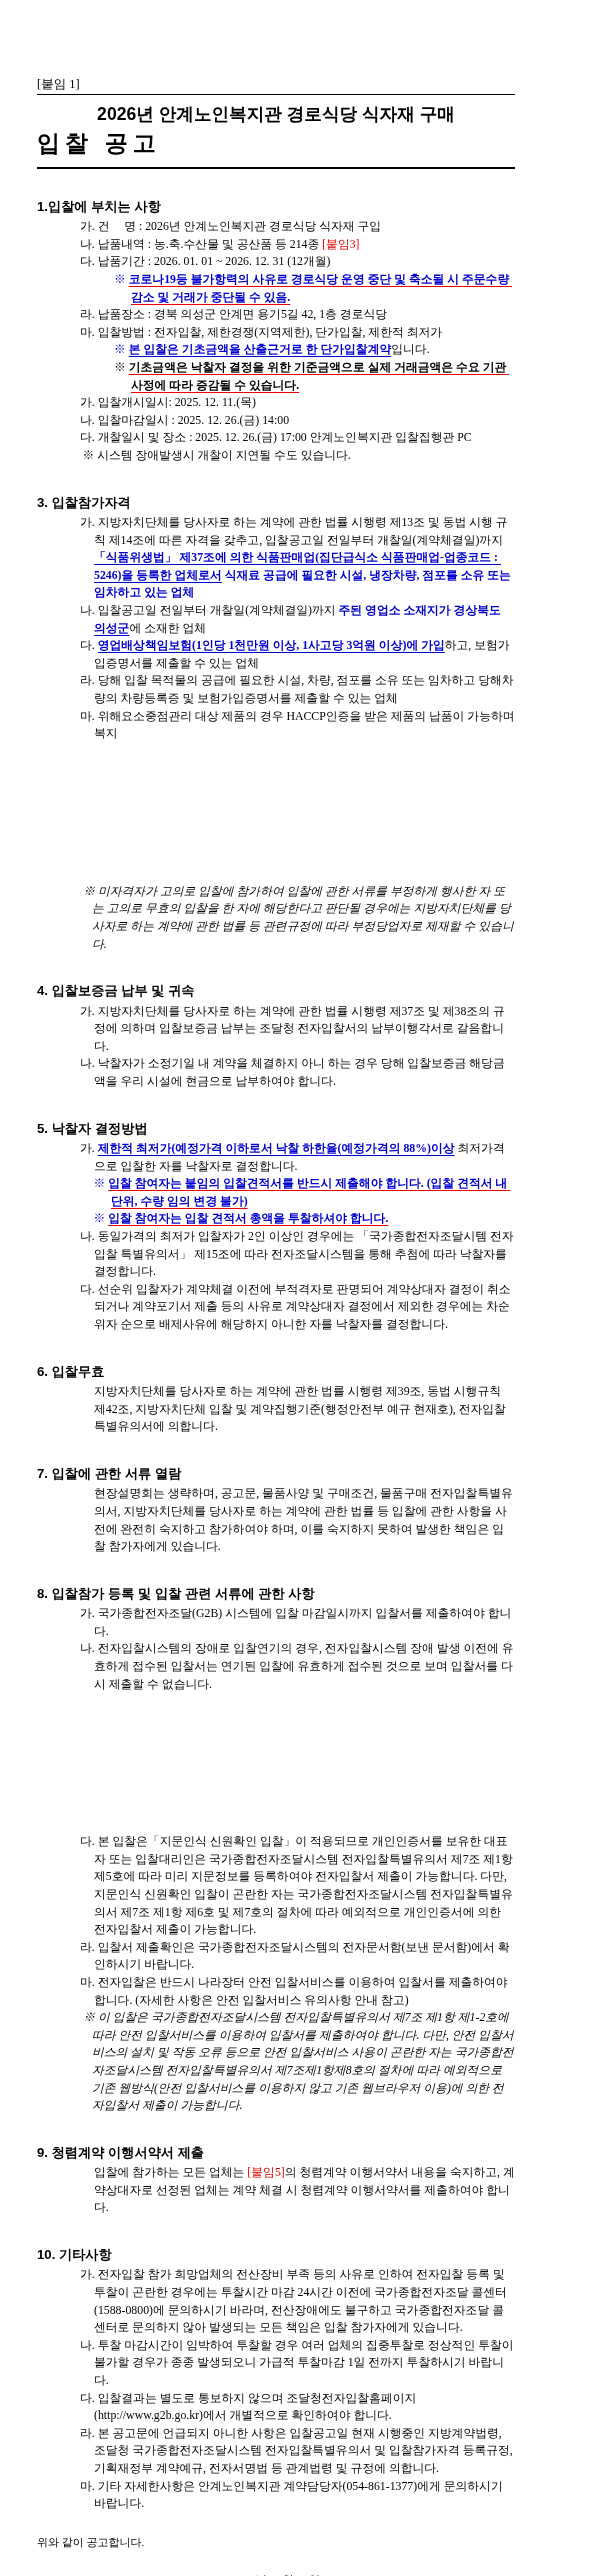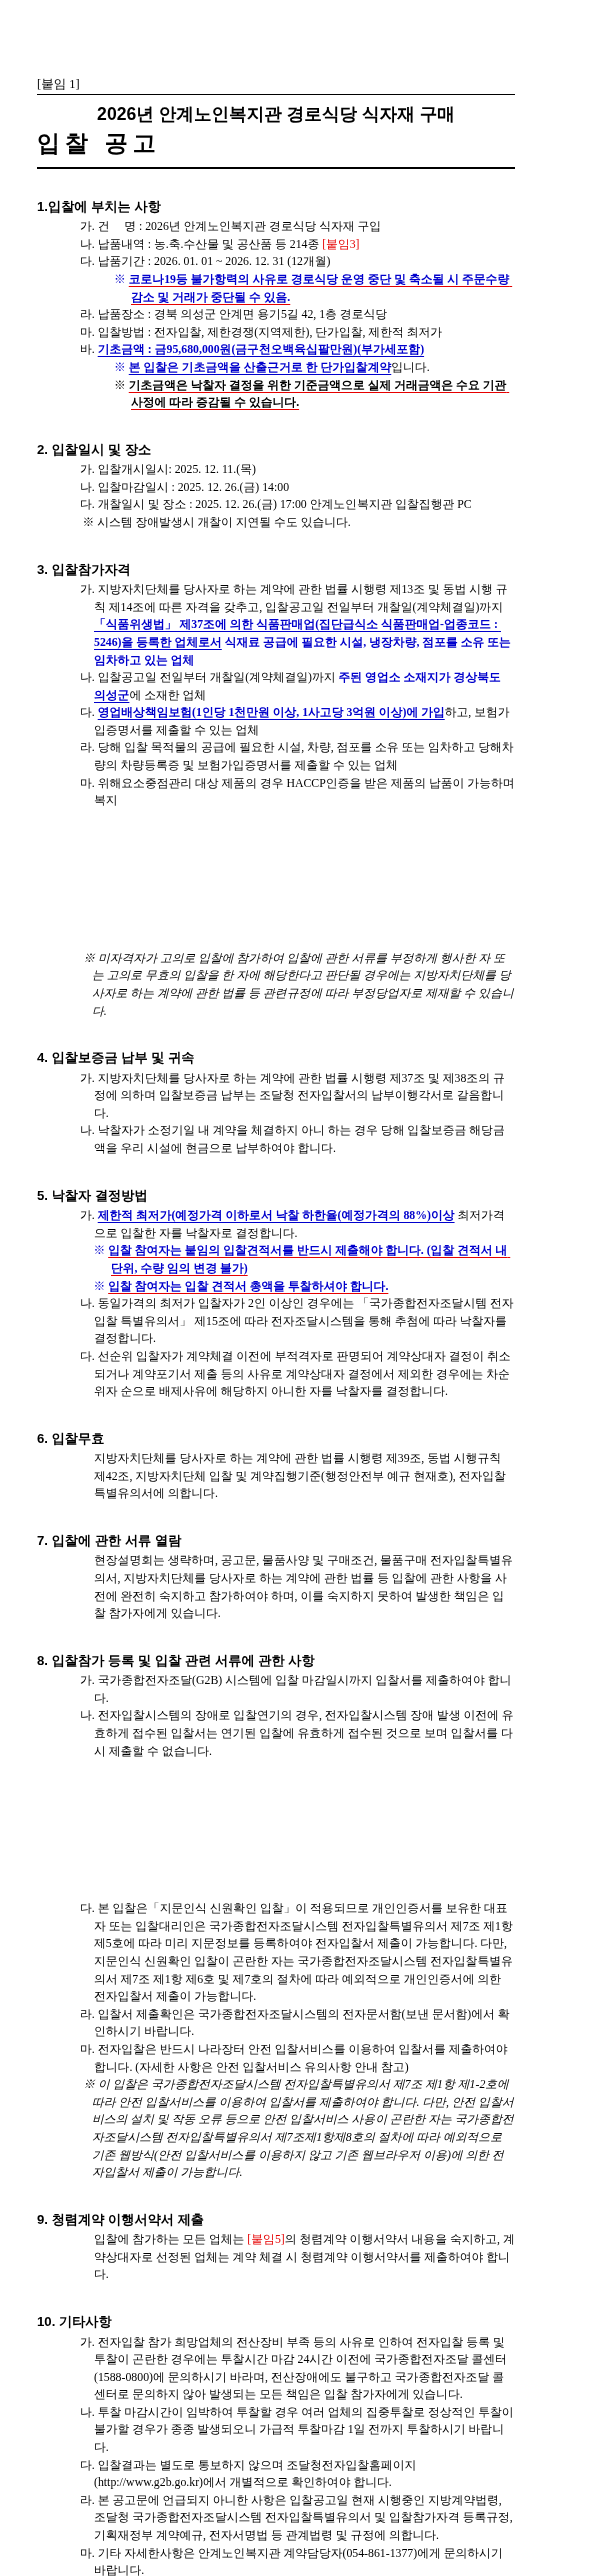--- a/index.html
+++ b/index.html
@@ -65,24 +65,22 @@
   <hr class="rule-thick">
 
   <div id="content">
       <div class="h">1.입찰에 부치는 사항</div>
       <div class="blk item"><span class="lbl">가. </span><span class="seg">건     명 : 2026년 안계노인복지관 경로식당 식자재 구입</span></div>
       <div class="blk item"><span class="lbl">나. </span><span class="seg">납품내역 : 농.축.수산물 및 공산품 등 214종 </span><span class="seg c-red">[붙임3]</span></div>
       <div class="blk item"><span class="lbl">다. </span><span class="seg">납품기간 : 2026. 01. 01 ~ 2026. 12. 31 (12개월)</span></div>
       <div class="blk note-deep"><span class="lbl c-blue">※ </span><span class="seg c-blue bold u-red">코로나19등 불가항력의 사유로 경로식당 운영 중단 및 축소될 시 주문수량 감소 및 거래가 중단될 수 있음.</span></div>
       <div class="blk item"><span class="lbl">라. </span><span class="seg">납품장소 : 경북 의성군 안계면 용기5길 42, 1층 경로식당</span></div>
       <div class="blk item"><span class="lbl">마. </span><span class="seg">입찰방법 : 전자입찰, 제한경쟁(지역제한), 단가입찰, 제한적 최저가</span></div>
-      <div class="blk item"><span class="lbl">바. </span><span class="seg c-blue bold u-blue">기초금액 : 금95,680,000원(금구천오백육십팔만원)(부가세포함)</span></div>
       <div class="blk note-deep"><span class="lbl c-blue">※ </span><span class="seg c-blue bold u-blue">본 입찰은 기초금액을 산출근거로 한 단가입찰계약</span><span class="seg">입니다.</span></div>
       <div class="blk note-deep"><span class="lbl">※ </span><span class="seg bold u-red">기초금액은 낙찰자 결정을 위한 기준금액으로 실제 거래금액은 수요 기관 사정에 따라 증감될 수 있습니다.</span></div>
-      <div class="h">2. 입찰일시 및 장소</div>
       <div class="blk item"><span class="lbl">가. </span><span class="seg">입찰개시일시: 2025. 12. 11.(목)</span></div>
       <div class="blk item"><span class="lbl">나. </span><span class="seg">입찰마감일시 : 2025. 12. 26.(금) 14:00</span></div>
       <div class="blk item"><span class="lbl">다. </span><span class="seg">개찰일시 및 장소 : 2025. 12. 26.(금) 17:00 안계노인복지관 입찰집행관 PC</span></div>
       <div class="blk note-item"><span class="lbl">※ </span><span class="seg">시스템 장애발생시 개찰이 지연될 수도 있습니다.</span></div>
       <div class="h">3. 입찰참가자격</div>
       <div class="blk item"><span class="lbl">가. </span><span class="seg">지방자치단체를 당사자로 하는 계약에 관한 법률 시행령 제13조 및 동법 시행 규칙 제14조에 따른 자격을 갖추고, 입찰공고일 전일부터 개찰일(계약체결일)까지</span><span class="seg c-blue bold u-blue">「식품위생법」 제37조에 의한 식품판매업(집단급식소 식품판매업-업종코드 : 5246)을 등록한 업체로서</span><span class="seg c-blue bold"> 식재료 공급에 필요한 시설, 냉장차량, 점포를 소유 또는 임차하고 있는 업체</span></div>
       <div class="blk item"><span class="lbl">나. </span><span class="seg">입찰공고일 전일부터 개찰일(계약체결일)까지 </span><span class="seg c-blue bold">주된 영업소 소재지가 경상북도 </span><span class="seg c-blue bold u-blue">의성군</span><span class="seg">에 소재한 업체</span></div>
       <div class="blk item"><span class="lbl">다. </span><span class="seg c-blue bold u-blue">영업배상책임보험(1인당 1천만원 이상, 1사고당 3억원 이상)에 가입</span><span class="seg">하고, 보험가입증명서를 제출할 수 있는 업체</span></div>
       <div class="blk item"><span class="lbl">라. </span><span class="seg">당해 입찰 목적물의 공급에 필요한 시설, 차량, 점포를 소유 또는 임차하고 당해차량의 차량등록증 및 보험가입증명서를 제출할 수 있는 업체</span></div>
       <div class="blk item"><span class="lbl">마. </span><span class="seg">위해요소중점관리 대상 제품의 경우 HACCP인증을 받은 제품의 납품이 가능하며 복지</span></div>

